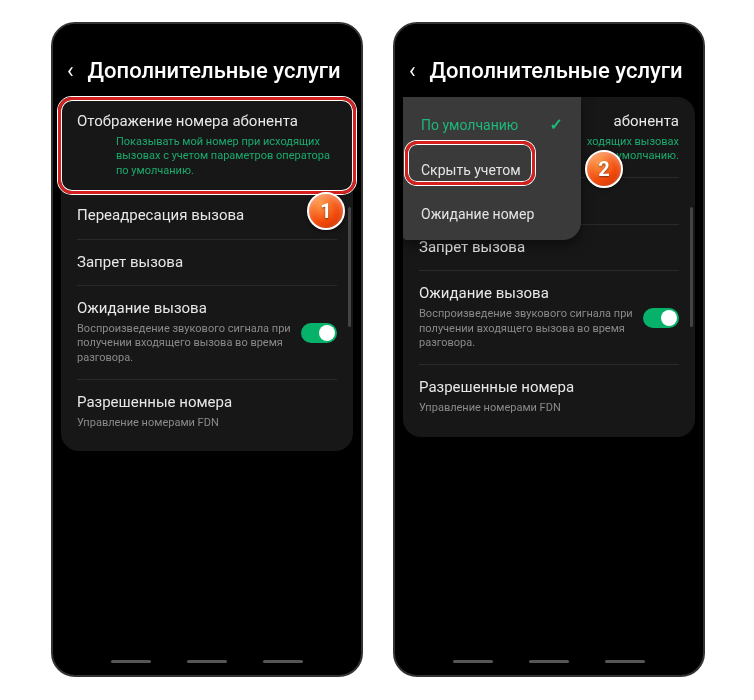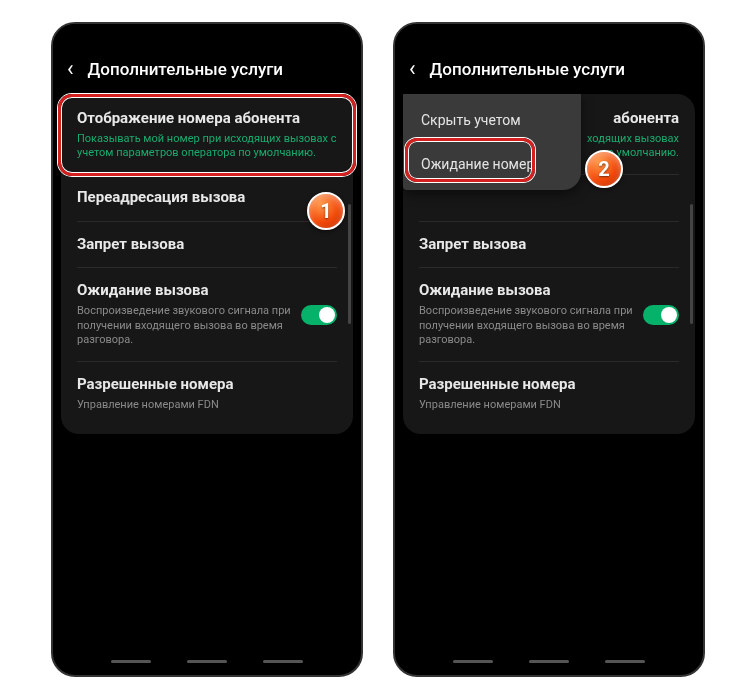--- a/index.html
+++ b/index.html
@@ -36,49 +36,49 @@
   }
   .back-icon {
     color: #fff;
     font-size: 22px;
     margin-right: 14px;
     line-height: 1;
     cursor: pointer;
   }
   .header-title {
     color: #fff;
-    font-size: 17px;
+    font-size: 22px;
     font-weight: 500;
   }
 
   .content-card {
     background: #171717;
     margin: 0 8px;
     border-radius: 18px;
     padding: 2px 0 8px 0;
     position: relative;
   }
 
   .setting-item {
     padding: 13px 16px;
     position: relative;
   }
   .setting-title {
     color: #e8e8e8;
     font-size: 15px;
-    font-weight: 700;
+    font-weight: 400;
     line-height: 1.3;
   }
   .setting-desc {
     color: #8a8a8a;
     font-size: 11px;
     line-height: 1.35;
     margin-top: 3px;
   }
-  .setting-desc.green { color: #1aab6e; }
+  .setting-desc.green { color: #1aab6e; margin-left: 39px; }
 
   .sep {
     height: 1px;
     background: #2a2a2a;
     margin: 0 16px;
   }
 
   .highlight-box {
     position: absolute;
     border: 3px solid #d4201e;
@@ -261,20 +261,24 @@
       <div class="setting-title">абонента</div>
       <div class="setting-desc green">
         <span>ходящих вызовах</span><br>
         <span>по умолчанию.</span>
       </div>
     </div>
 
     <div class="sep"></div>
 
     <div class="popup">
+      <div class="popup-item selected">
+        <span>По умолчанию</span>
+        <span class="check-icon">✓</span>
+      </div>
       <div class="popup-item">
         <span>Скрыть учетом</span>
       </div>
       <div class="popup-item">
         <span>Ожидание номер</span>
       </div>
     </div>
     <div class="popup-highlight"></div>
 
     <div class="setting-item" style="visibility:hidden;">

